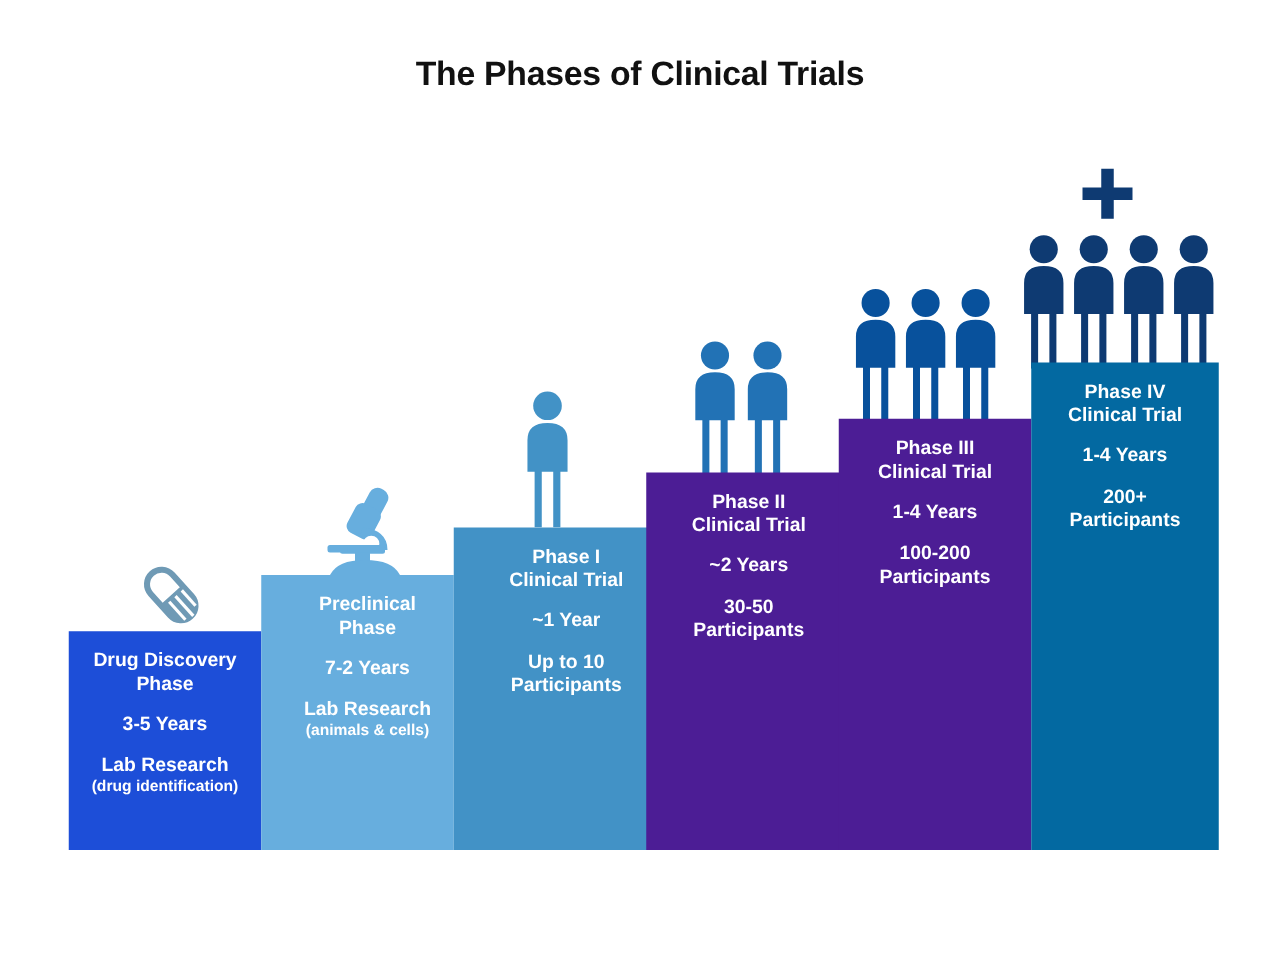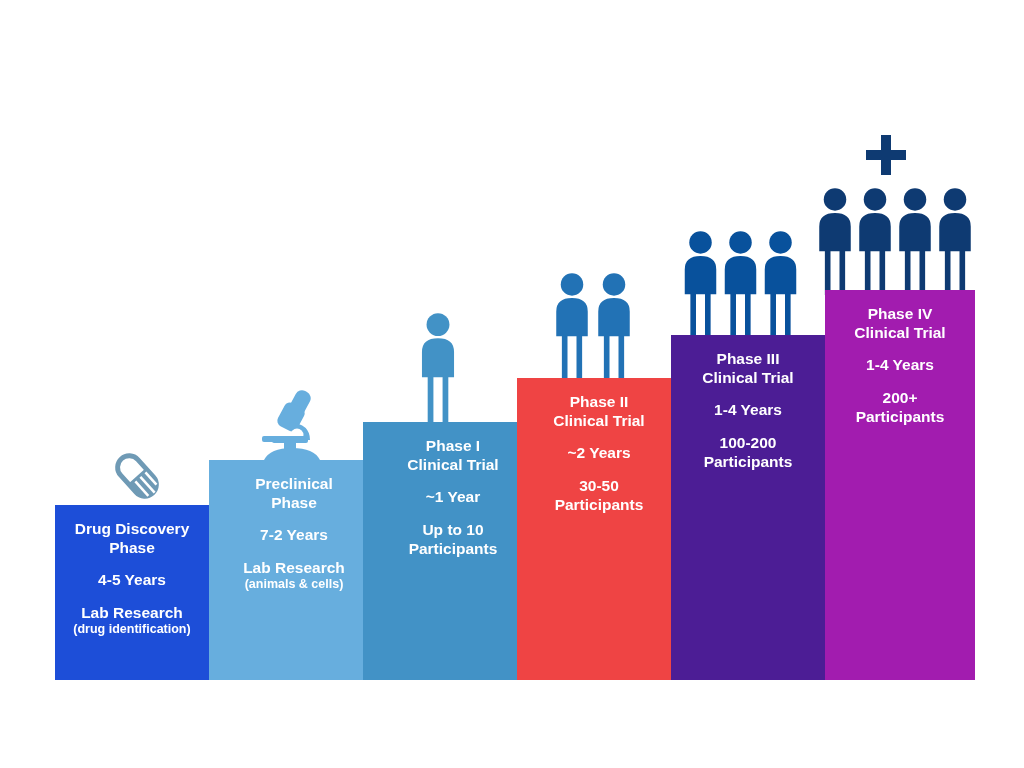--- a/index.html
+++ b/index.html
@@ -49,20 +49,21 @@
     align-items:flex-end;
     justify-content:center;
   }
   .plus-wrap{position:absolute;}
 </style>
 </head>
 <body>
 
 <div id="stage">
 
+  <div class="title">The Phases of Clinical Trials</div>
 
   <div class="icon-wrap" style="left:102px;top:443px;width:70px;height:64px;">
     <svg width="62" height="62" viewBox="0 0 64 64">
       <g transform="rotate(-42 32 32)">
         <rect x="20" y="8" width="24" height="48" rx="12" ry="12" fill="none" stroke="#6f9ab5" stroke-width="5"></rect>
         <path d="M20 32 h24 v12 a12 12 0 0 1 -12 12 a12 12 0 0 1 -12 -12 Z" fill="#6f9ab5"></path>
         <g stroke="#ffffff" stroke-width="2.6">
           <line x1="27" y1="35" x2="27" y2="55"></line>
           <line x1="34" y1="35" x2="34" y2="57"></line>
           <line x1="41" y1="35" x2="41" y2="52"></line>
@@ -142,21 +143,21 @@
     <svg width="48" height="48" viewBox="0 0 48 48">
       <path d="M19 4 h10 v15 h15 v10 h-15 v15 h-10 v-15 h-15 v-10 h15 Z" fill="#0e3a72"></path>
     </svg>
   </div>
 
   <div class="step" style="left:55px;top:505px;width:154px;height:175px;background:#1d4ed8;">
     <div class="lines">
       <div class="ln big">Drug Discovery</div>
       <div class="ln big">Phase</div>
       <div class="gap"></div>
-      <div class="ln big">4-5 Years</div>
+      <div class="ln big">3-5 Years</div>
       <div class="gap"></div>
       <div class="ln big">Lab Research</div>
       <div class="ln sub">(drug identification)</div>
     </div>
   </div>
 
   <div class="step" style="left:209px;top:460px;width:154px;height:220px;background:#67aede;padding-left:16px;">
     <div class="lines">
       <div class="ln big">Preclinical</div>
       <div class="ln big">Phase</div>
@@ -173,21 +174,21 @@
       <div class="ln big">Phase I</div>
       <div class="ln big">Clinical Trial</div>
       <div class="gap"></div>
       <div class="ln big">~1 Year</div>
       <div class="gap"></div>
       <div class="ln big">Up to 10</div>
       <div class="ln big">Participants</div>
     </div>
   </div>
 
-  <div class="step" style="left:517px;top:378px;width:164px;height:302px;background:#ef4444;">
+  <div class="step" style="left:517px;top:378px;width:164px;height:302px;background:#4c1d95;">
     <div class="lines">
       <div class="ln big">Phase II</div>
       <div class="ln big">Clinical Trial</div>
       <div class="gap"></div>
       <div class="ln big">~2 Years</div>
       <div class="gap"></div>
       <div class="ln big">30-50</div>
       <div class="ln big">Participants</div>
     </div>
   </div>
@@ -197,21 +198,21 @@
       <div class="ln big">Phase III</div>
       <div class="ln big">Clinical Trial</div>
       <div class="gap"></div>
       <div class="ln big">1-4 Years</div>
       <div class="gap"></div>
       <div class="ln big">100-200</div>
       <div class="ln big">Participants</div>
     </div>
   </div>
 
-  <div class="step" style="left:825px;top:290px;width:150px;height:390px;background:#a21caf;">
+  <div class="step" style="left:825px;top:290px;width:150px;height:390px;background:#0369a1;">
     <div class="lines">
       <div class="ln big">Phase IV</div>
       <div class="ln big">Clinical Trial</div>
       <div class="gap"></div>
       <div class="ln big">1-4 Years</div>
       <div class="gap"></div>
       <div class="ln big">200+</div>
       <div class="ln big">Participants</div>
     </div>
   </div>

